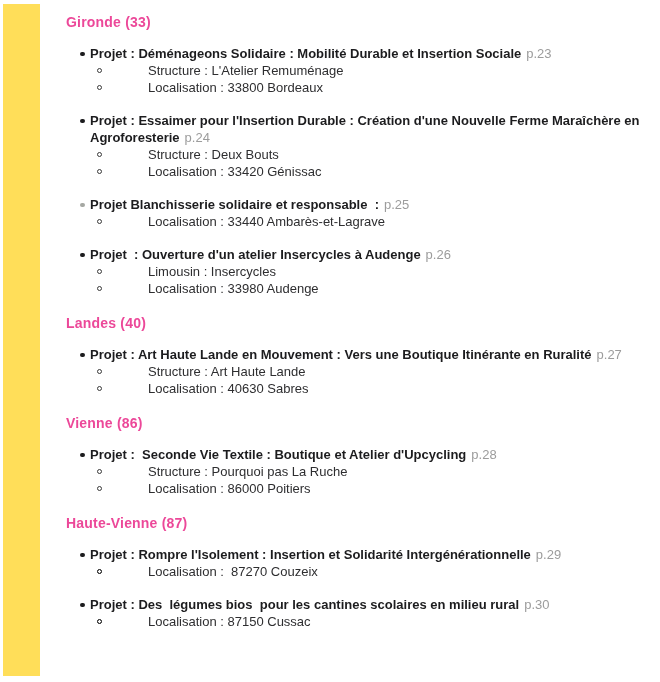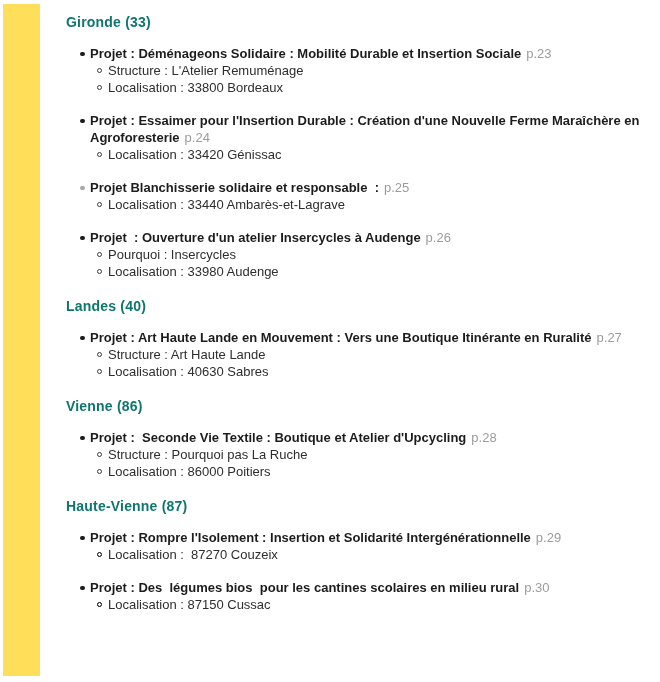--- a/index.html
+++ b/index.html
@@ -17,21 +17,21 @@
     width:37px; height:672px;
     background:#FFDE59;
   }
   .content {
     position:absolute;
     left:66px; top:0;
     width:586px;
     padding-top:14px;
   }
   .section-heading {
-    color:#0f766e;
+    color:#ec4899;
     font-weight:700;
     font-size:14px;
     line-height:17px;
     letter-spacing:.2px;
     margin:18px 0 14px 0;
     white-space:pre-wrap;
   }
   .section:first-child .section-heading { margin-top:0; }
   .project { margin-bottom:16px; }
   .title-line {
@@ -58,21 +58,21 @@
     background:#1C1C1E;
   }
   .bullet.muted { background:#A6A8A3; }
   .sub-line {
     position:relative;
     padding-left:42px;
     font-size:13px;
     line-height:17px;
     color:#2E2E30;
   }
-  .sub-line .text { white-space:pre-wrap; }
+  .sub-line .text { white-space:pre-wrap;margin-left:40px; }
   .circle {
     position:absolute;
     left:31px; top:6px;
     width:5px; height:5px;
     border-radius:50%;
     border:1.2px solid #3a3a3a;
     background:transparent;
   }
 </style>
 </head>
@@ -101,20 +101,24 @@
         </div>
       </div>
 
       <div class="project">
         <div class="title-line">
           <span class="bullet"></span>
           <span class="title">Projet : Essaimer pour l'Insertion Durable : Création d'une Nouvelle Ferme Maraîchère en Agroforesterie</span><span class="page-ref">p.24</span>
         </div>
         <div class="sub-line">
           <span class="circle"></span>
+          <span class="text">Structure : Deux Bouts</span>
+        </div>
+        <div class="sub-line">
+          <span class="circle"></span>
           <span class="text">Localisation : 33420 Génissac</span>
         </div>
       </div>
 
       <div class="project">
         <div class="title-line">
           <span class="bullet muted"></span>
           <span class="title">Projet Blanchisserie solidaire et responsable  :</span><span class="page-ref">p.25</span>
         </div>
         <div class="sub-line">
@@ -123,21 +127,21 @@
         </div>
       </div>
 
       <div class="project">
         <div class="title-line">
           <span class="bullet"></span>
           <span class="title">Projet  : Ouverture d'un atelier Insercycles à Audenge</span><span class="page-ref">p.26</span>
         </div>
         <div class="sub-line">
           <span class="circle"></span>
-          <span class="text">Pourquoi : Insercycles</span>
+          <span class="text">Limousin : Insercycles</span>
         </div>
         <div class="sub-line">
           <span class="circle"></span>
           <span class="text">Localisation : 33980 Audenge</span>
         </div>
       </div>
     </div>
 
     <div class="section">
       <div class="section-heading">Landes (40)</div>

